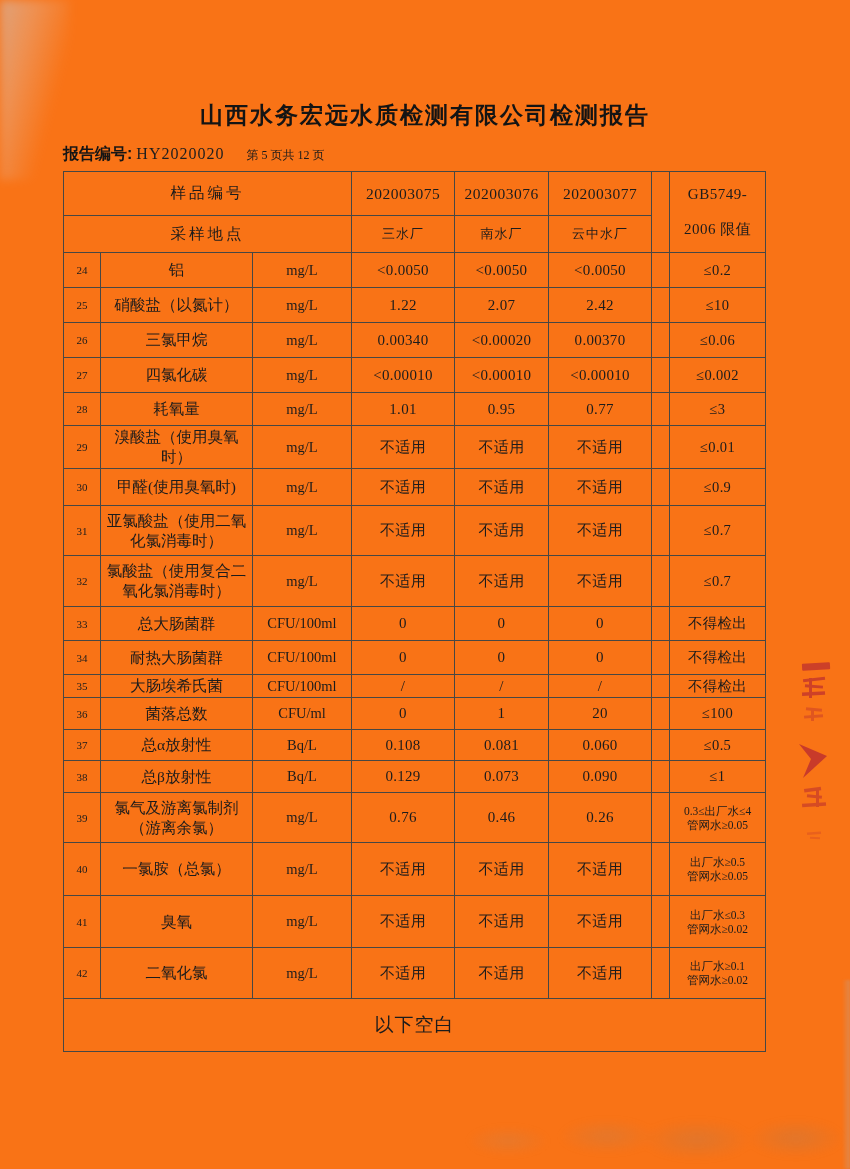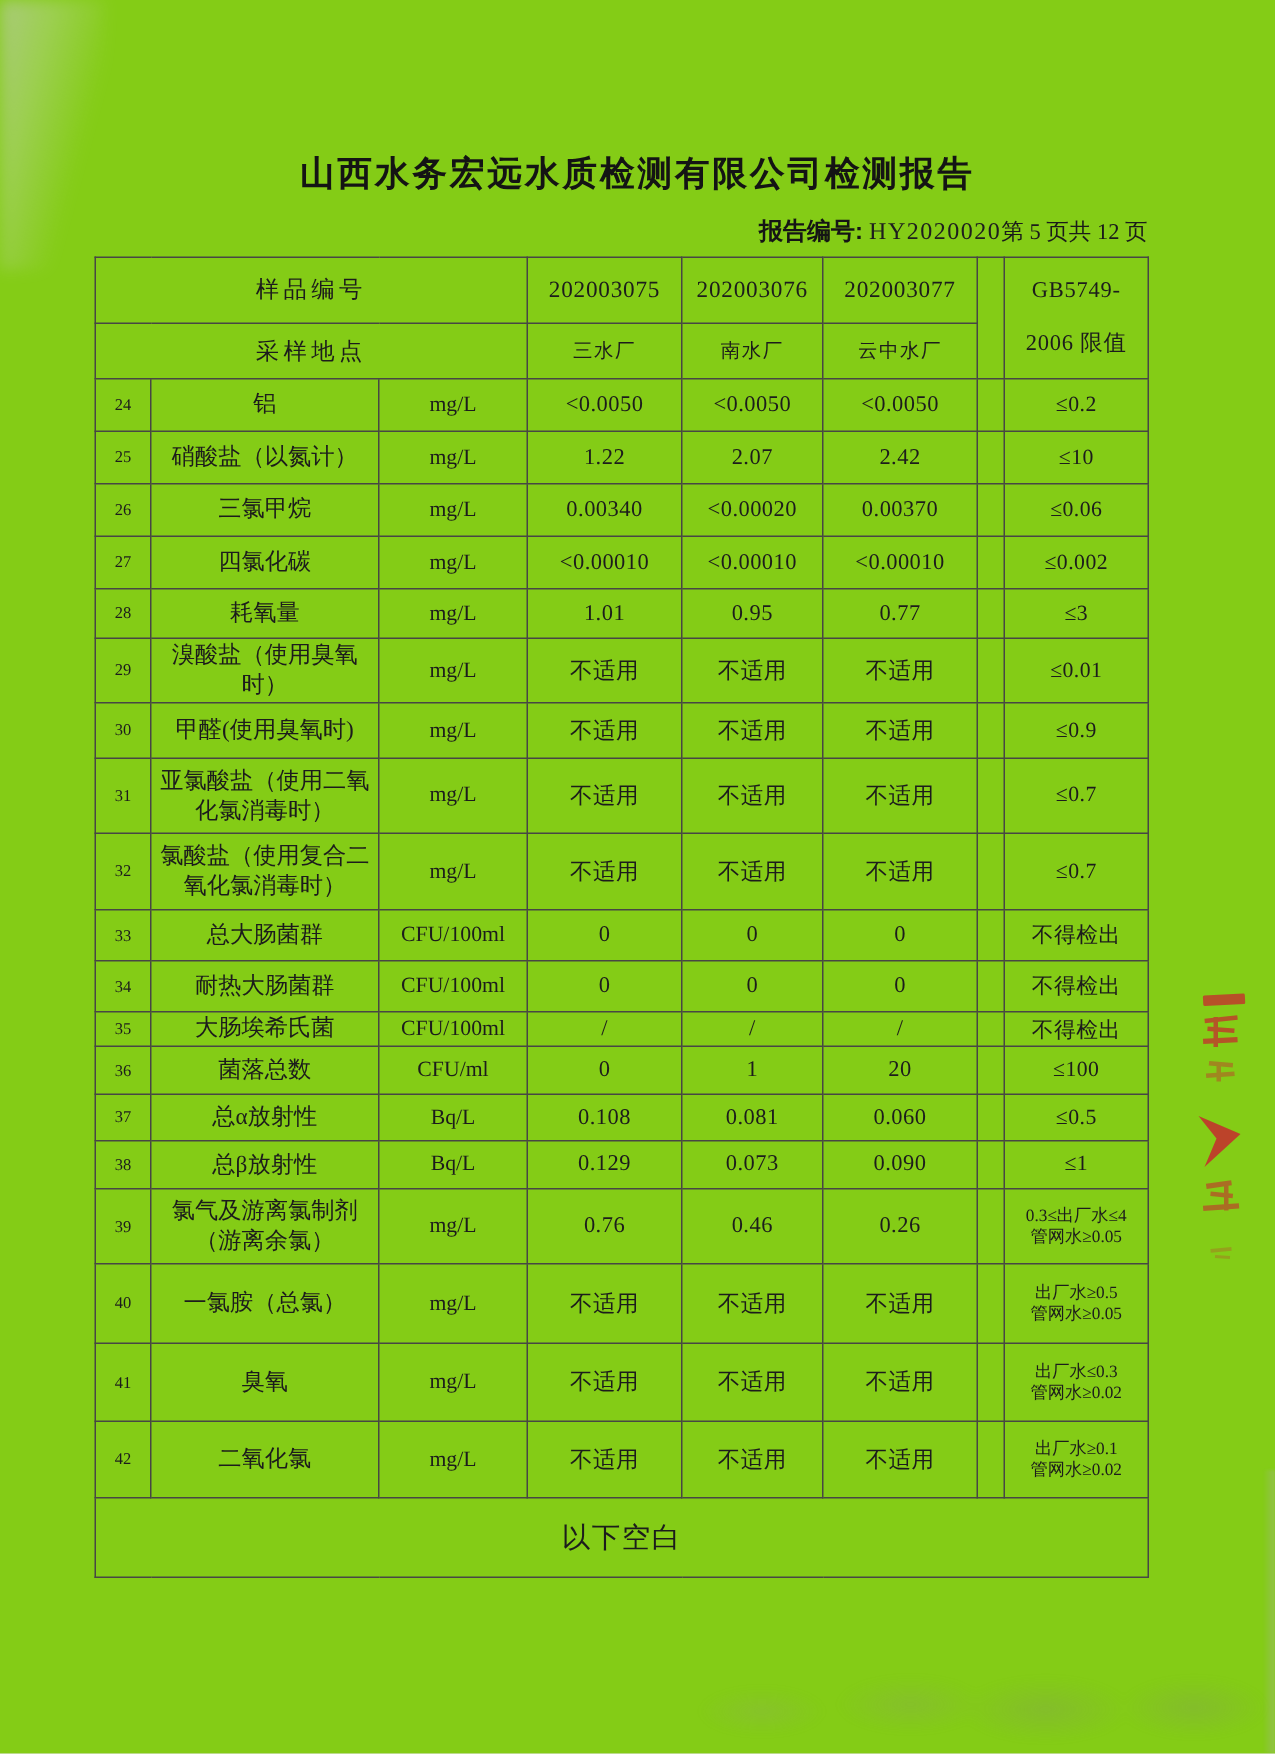--- a/index.html
+++ b/index.html
@@ -1,19 +1,19 @@
 <!DOCTYPE html>
 <html><head>
 <meta charset="utf-8">
 <style>
   html,body{margin:0;padding:0;background:#e8e8ea;}
   .page{
     position:relative;
     width:850px;height:1169px;
-    background:#84cc16;
+    background:#f97316;
     overflow:hidden;
     font-family:"Liberation Serif","DejaVu Serif",serif;
     color:#1e1e1e;
   }
   
   .corner-shade{
     position:absolute;left:0;top:0;width:70px;height:180px;
     background:linear-gradient(105deg,#c9c9cf 0%,rgba(215,215,222,.55) 30%,rgba(240,240,244,0) 70%);
     filter:blur(5px);opacity:.55;pointer-events:none;
   }
@@ -33,28 +33,28 @@
   }
 
   .title{
     position:absolute;left:0;top:100px;width:100%;
     margin:0;text-align:center;
     font-family:"Liberation Sans","DejaVu Sans",sans-serif;
     font-weight:700;font-size:23px;letter-spacing:2px;color:#141414;
   }
   .meta{
     position:absolute;left:63px;top:144px;width:702px;
-    display:flex;justify-content:flex-end;align-items:baseline;
+    display:flex;justify-content:flex-start;align-items:baseline;gap:22px;
   }
   .meta-label{
     font-family:"Liberation Sans","DejaVu Sans",sans-serif;
     font-weight:700;font-size:16px;color:#151515;
   }
   .meta-no{font-size:16px;letter-spacing:1px;margin-left:4px;}
-  .meta-page{font-size:15px;color:#1a1a1a;}
+  .meta-page{font-size:12px;color:#1a1a1a;}
 
   table.report{
     position:absolute;left:63px;top:171px;
     width:702px;border-collapse:collapse;table-layout:fixed;
     font-size:15px;color:#1c1c1c;
   }
   table.report td{
     border:1px solid #474744;
     text-align:center;vertical-align:middle;
     padding:1px 2px;overflow:hidden;

